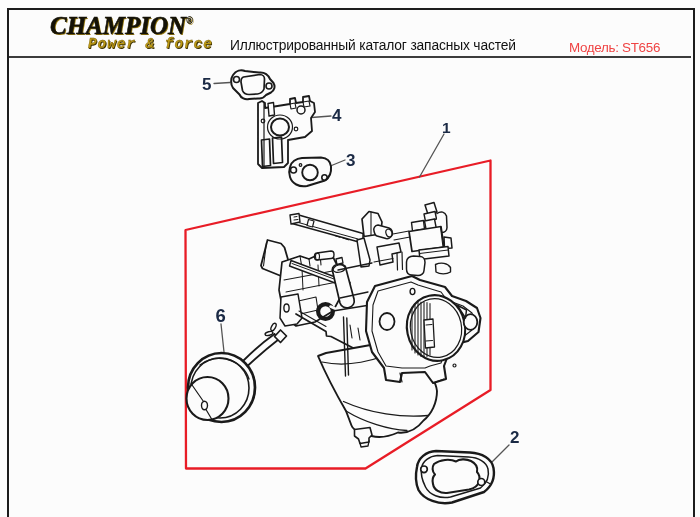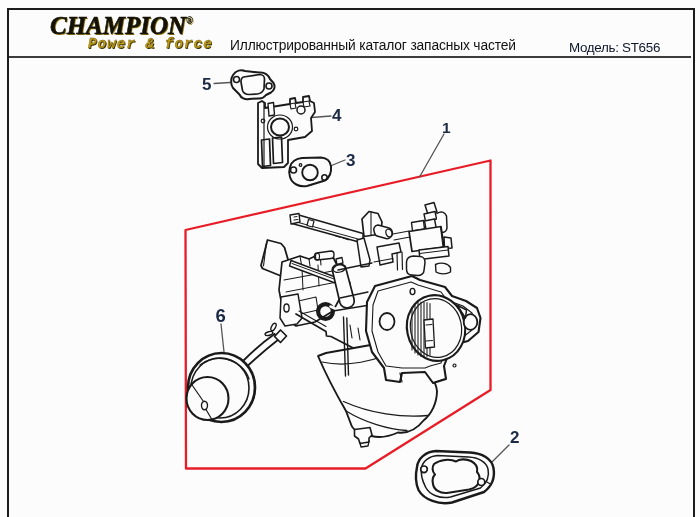--- a/index.html
+++ b/index.html
@@ -1,21 +1,21 @@
 <!DOCTYPE html>
 <html><head>
 <meta charset="utf-8">
 <style>
 html,body{margin:0;padding:0}
 body{width:700px;height:517px;background:#fcfcfc;font-family:"Liberation Sans",sans-serif;position:relative;overflow:hidden}
 #frame{position:absolute;left:7px;top:8px;width:688px;height:520px;border:2px solid #1c1c1c;box-sizing:border-box}
 #ch{position:absolute;left:50px;top:11px;font-family:"Liberation Serif",serif;font-style:italic;font-weight:bold;font-size:25px;color:#141207;letter-spacing:0px;white-space:nowrap;transform:scaleY(1.05);transform-origin:left top;-webkit-text-stroke:0.6px #141207;text-shadow:1px 1px 0 #9a7d12}
 #pf{position:absolute;left:88px;top:36px;font-family:Liberation Mono, monospace;font-style:italic;font-weight:bold;font-size:14.5px;color:#bd9a14;white-space:nowrap;letter-spacing:0.9px;-webkit-text-stroke:0.3px #6b5408;text-shadow:0.8px 0.9px 0 #3a3000}
 #title{position:absolute;left:230px;top:38px;width:290px;text-align:left;font-size:13.8px;color:#111;white-space:nowrap;letter-spacing:-0.15px}
-#model{position:absolute;left:569px;top:39.5px;font-size:13.4px;color:#0f172a;white-space:nowrap;letter-spacing:-0.3px}
+#model{position:absolute;left:569px;top:39.5px;font-size:13.4px;color:#ef4444;white-space:nowrap;letter-spacing:-0.3px}
 #hrline{position:absolute;left:9px;top:56px;width:682px;height:1.6px;background:#3c3c3c}
 svg{position:absolute;left:0;top:0}
 </style>
 </head>
 <body>
 <div id="frame"></div>
 <div id="ch">CHAMPION<span style="font-size:9px;vertical-align:10px;-webkit-text-stroke:0.2px #141207">®</span></div>
 <div id="pf">Power &amp; force</div>
 <div id="title">Иллюстрированный каталог запасных частей</div>
 <div id="model">Модель: ST656</div>

